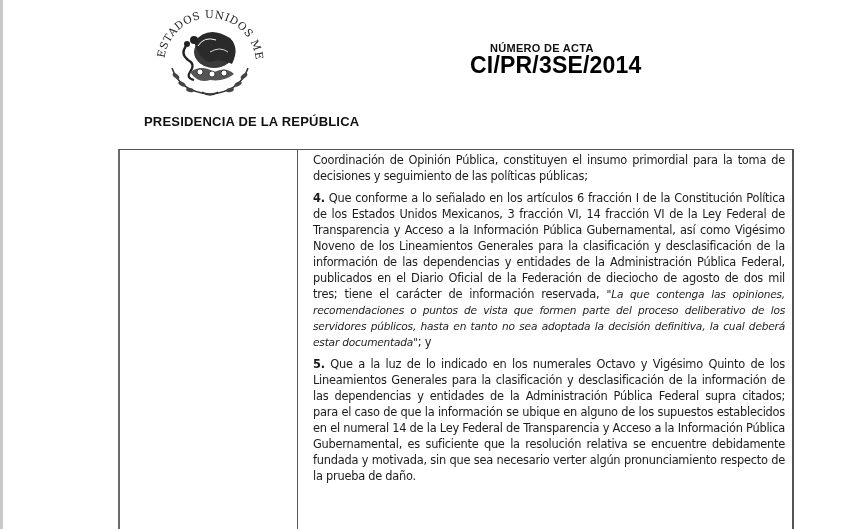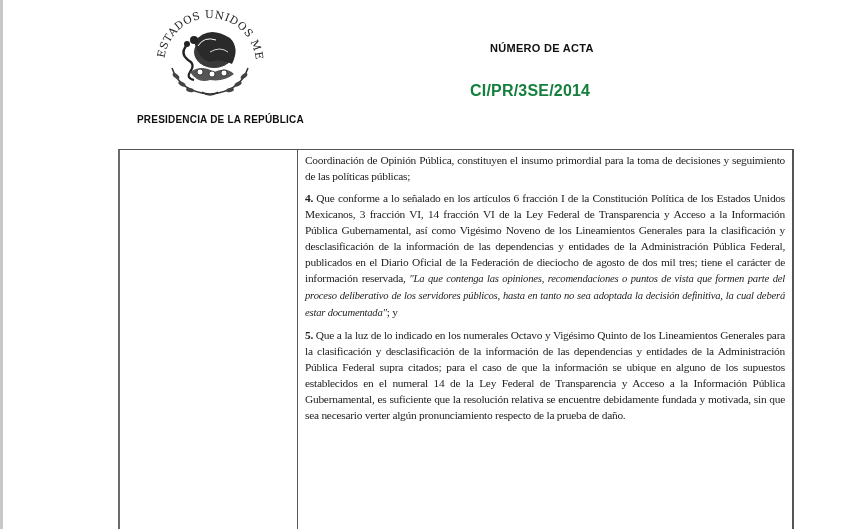--- a/index.html
+++ b/index.html
@@ -11,48 +11,48 @@
   }
   .page-edge {
     position: absolute; left: 0; top: 0; width: 3px; height: 529px;
     background: #c8c8c8;
   }
   .seal {
     position: absolute; left: 150px; top: 2px; width: 120px; height: 104px;
   }
   .seal svg { width: 100%; height: 100%; }
   .presidency {
-    position: absolute; left: 137px; top: 114px;
+    position: absolute; left: 144px; top: 114px;
     font-family: "Liberation Sans", sans-serif; font-weight: bold;
-    font-size: 10px; letter-spacing: 0.2px; color: #111;
+    font-size: 13px; letter-spacing: 0.2px; color: #111;
   }
   .acta-label {
     position: absolute; left: 490px; top: 42px; width: 180px;
     font-family: Liberation Sans, sans-serif; font-weight: bold;
     font-size: 11px; color: #111; letter-spacing: 0.3px;
   }
   .acta-number {
-    position: absolute; left: 470px; top: 82px;
+    position: absolute; left: 470px; top: 52px;
     font-family: "Liberation Sans", sans-serif; font-weight: bold;
-    font-size: 16px; color: #15803d; letter-spacing: 0.2px;
+    font-size: 23px; color: #000000; letter-spacing: 0.2px;
   }
   .table {
     position: absolute; left: 118px; top: 149px; width: 672px; height: 400px;
     border-top: 1px solid #555; border-left: 2px solid #6a6a6a; border-right: 2px solid #555;
   }
   .col-left {
     position: absolute; left: 0; top: 0; width: 177px; height: 100%;
     border-right: 1px solid #555;
   }
   .col-right {
     position: absolute; left: 185px; top: 2px; width: 480px;
     font-family: "DejaVu Sans", sans-serif; font-size: 11.4px; line-height: 16px;
     color: #1c1c1c;
   }
-  .para { text-align: justify; margin: 0 0 6px 0; letter-spacing: -0.25px; font-family: Liberation Serif, serif; }
+  .para { text-align: justify; margin: 0 0 6px 8px; letter-spacing: -0.25px; }
   .para .num { font-weight: bold; }
   .para .quote { font-style: italic; font-size: 10.6px; letter-spacing: -0.2px; }
 </style>
 </head>
 <body>
 
 <div class="page-edge"></div>
 
 <div class="seal">
   <svg viewBox="0 0 120 104" xmlns="http://www.w3.org/2000/svg">

